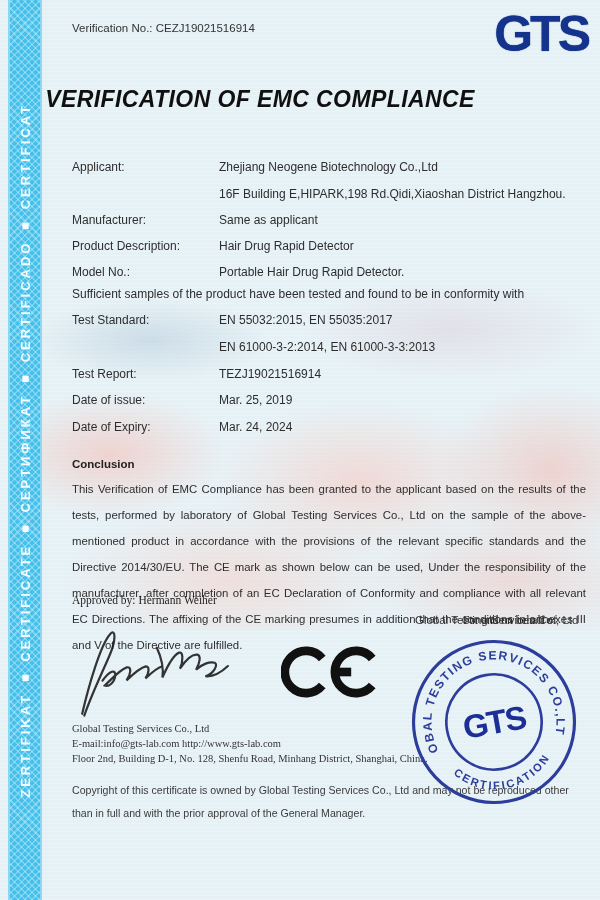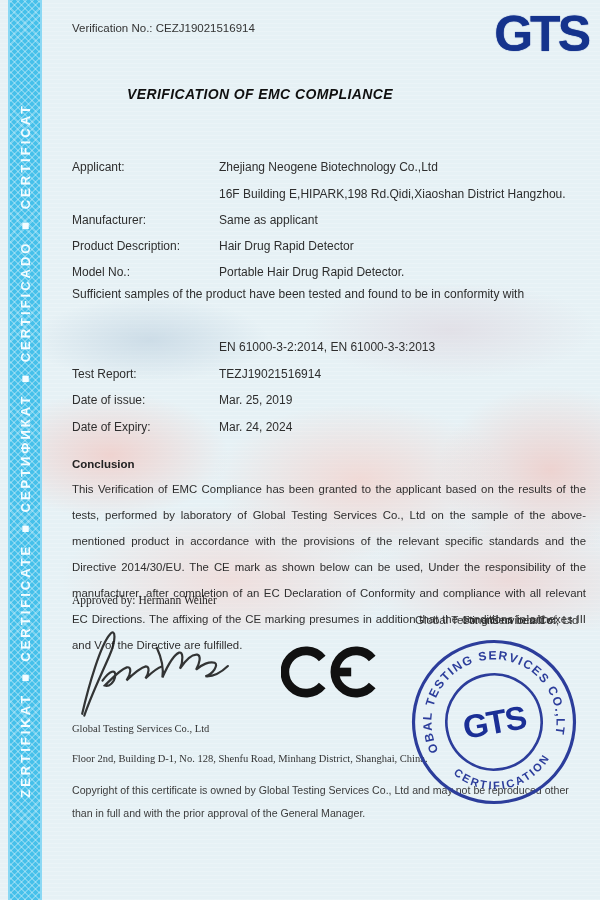--- a/index.html
+++ b/index.html
@@ -46,21 +46,21 @@
   .abs{position:absolute;}
   .verif{left:72px;top:22px;font-size:11.5px;color:#333;}
   .gts-logo{
     left:462px;top:8px;width:126px;text-align:right;
     font-weight:900;font-size:50px;line-height:52px;letter-spacing:-3px;
     color:#15338d;font-family:"Liberation Sans",sans-serif;
     text-shadow:0 0 1px #15338d;
   }
   .title{
     left:0;top:86px;width:520px;text-align:center;
-    font-size:14px;font-weight:bold;font-style:italic;letter-spacing:.4px;color:#101010;
+    font-size:23px;font-weight:bold;font-style:italic;letter-spacing:.4px;color:#101010;
   }
   .row{left:72px;font-size:12px;display:flex;color:#2e2e2e;gap:24px;}
   .row .lbl{width:123px;flex:none;}
   .row .val{flex:none;white-space:nowrap;}
   .note{left:72px;font-size:12px;color:#2e2e2e;}
   .concl-head{
     left:72px;top:458px;font-size:11.5px;font-weight:600;color:#222;
   }
   .concl-body{
     left:72px;top:476px;width:514px;font-size:11.4px;line-height:26px;
@@ -116,20 +116,24 @@
       <span class="lbl">Product Description:</span>
       <span class="val">Hair Drug Rapid Detector</span>
     </div>
     <div class="abs row" style="top:265px">
       <span class="lbl">Model No.:</span>
       <span class="val">Portable Hair Drug Rapid Detector.</span>
     </div>
 
     <div class="abs note" style="top:287px">Sufficient samples of the product have been tested and found to be in conformity with</div>
 
+    <div class="abs row" style="top:313px">
+      <span class="lbl">Test Standard:</span>
+      <span class="val">EN 55032:2015, EN 55035:2017</span>
+    </div>
     <div class="abs row" style="top:340px">
       <span class="lbl"></span>
       <span class="val">EN 61000-3-2:2014, EN 61000-3-3:2013</span>
     </div>
     <div class="abs row" style="top:367px">
       <span class="lbl">Test Report:</span>
       <span class="val">TEZJ19021516914</span>
     </div>
     <div class="abs row" style="top:393px">
       <span class="lbl">Date of issue:</span>
@@ -173,17 +177,18 @@
       <text font-family="Liberation Sans, sans-serif" font-size="11.5" font-weight="bold" fill="#2c3d9b" letter-spacing="1.4">
         <textPath href="#arcTop" startOffset="50%" text-anchor="middle">GLOBAL TESTING SERVICES CO.,LTD.</textPath>
       </text>
       <text font-family="Liberation Sans, sans-serif" font-size="10.5" font-weight="bold" fill="#2c3d9b" letter-spacing="2">
         <textPath href="#arcBottom" startOffset="50%" text-anchor="middle">CERTIFICATION</textPath>
       </text>
       <text x="85" y="96" text-anchor="middle" font-family="Liberation Sans, sans-serif" font-size="31" font-weight="900" letter-spacing="-1.5" fill="#1b2f96">GTS</text>
     </svg>
 
     <div class="abs f-line serif" style="top:723px">Global Testing Services Co., Ltd</div>
+    <div class="abs f-line serif" style="top:738px">E-mail:info@gts-lab.com   http://www.gts-lab.com</div>
     <div class="abs f-line serif" style="top:753px">Floor 2nd, Building D-1, No. 128, Shenfu Road, Minhang District, Shanghai, China.</div>
     <div class="abs copyright">Copyright of this certificate is owned by Global Testing Services Co., Ltd and may not be reproduced other than in full and with the prior approval of the General Manager.</div>
 
   </div>
 </div>
 
 </body></html>

